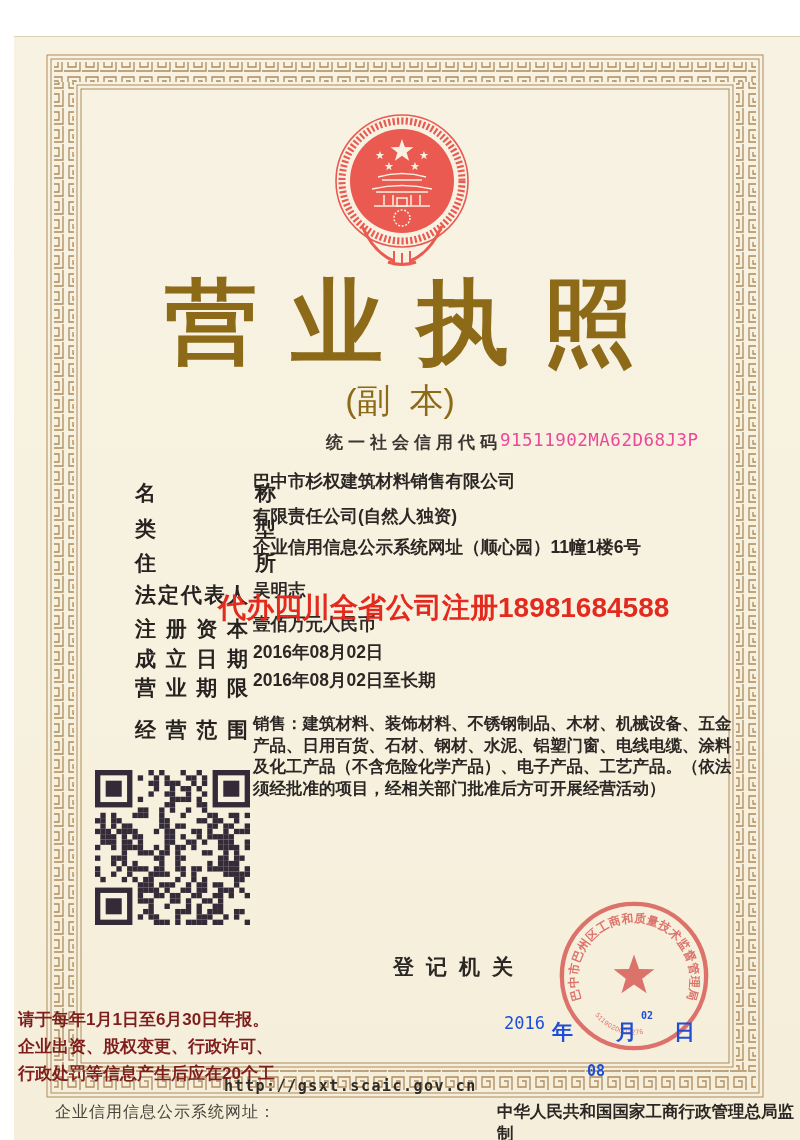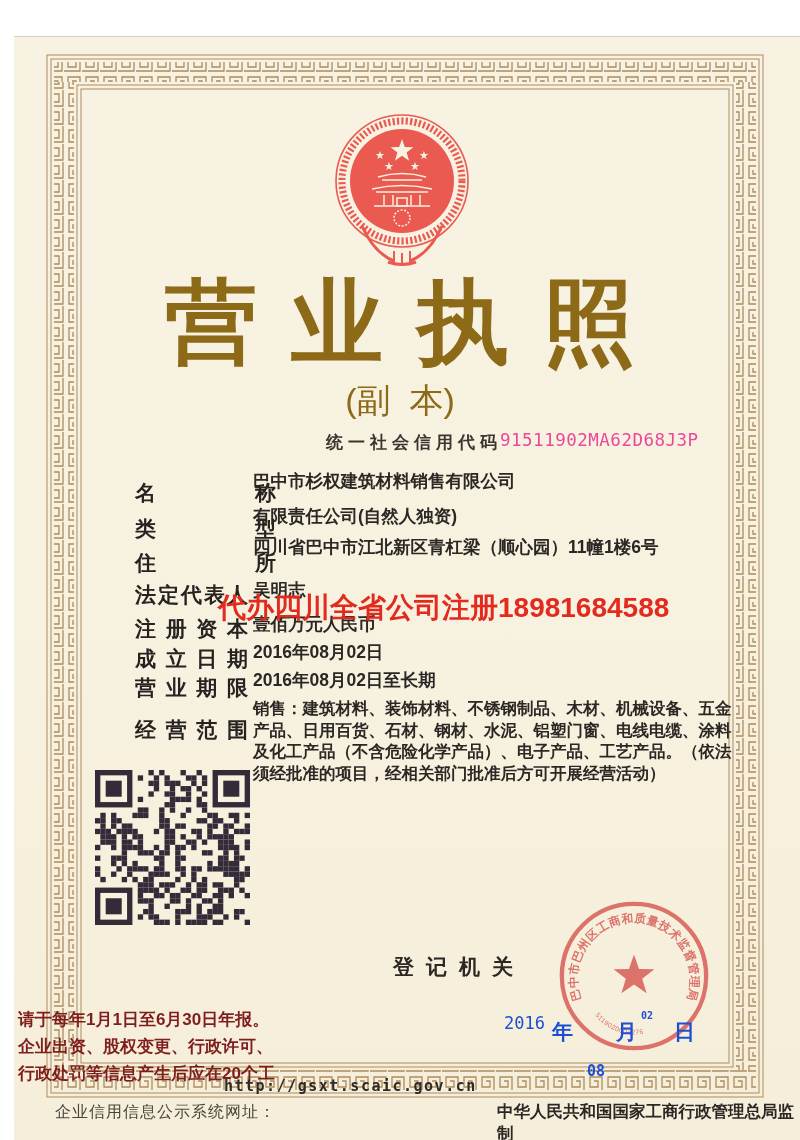--- a/index.html
+++ b/index.html
@@ -128,21 +128,21 @@
   <div class="flabel w2" style="top:515px">
       <span>类</span>
       <span>型</span>
     </div>
   <div class="fvalue" style="top:504px">有限责任公司(自然人独资)</div>
 
   <div class="flabel w2" style="top:549px">
       <span>住</span>
       <span>所</span>
     </div>
-  <div class="fvalue" style="top:535px">四川省巴中市江北新区青杠梁（顺心园）11幢1楼6号</div>
+  <div class="fvalue" style="top:535px">企业信用信息公示系统网址（顺心园）11幢1楼6号</div>
 
   <div class="flabel w4" style="top:581px">
       <span>法</span>
       <span>定</span>
       <span>代</span>
       <span>表</span>
       <span>人</span>
     </div>
   <div class="fvalue" style="top:578px">吴明志</div>
 
@@ -169,21 +169,21 @@
       <span>限</span>
     </div>
   <div class="fvalue" style="top:668px">2016年08月02日至长期</div>
 
   <div class="flabel w4" style="top:716px">
       <span>经</span>
       <span>营</span>
       <span>范</span>
       <span>围</span>
     </div>
-  <div class="fvalue scope" style="top:698px">销售：建筑材料、装饰材料、不锈钢制品、木材、机械设备、五金产品、日用百货、石材、钢材、水泥、铝塑门窗、电线电缆、涂料及化工产品（不含危险化学产品）、电子产品、工艺产品。（依法须经批准的项目，经相关部门批准后方可开展经营活动）</div>
+  <div class="fvalue scope" style="top:713px">销售：建筑材料、装饰材料、不锈钢制品、木材、机械设备、五金产品、日用百货、石材、钢材、水泥、铝塑门窗、电线电缆、涂料及化工产品（不含危险化学产品）、电子产品、工艺产品。（依法须经批准的项目，经相关部门批准后方可开展经营活动）</div>
 
   <div class="watermark">代办四川全省公司注册18981684588</div>
 
   <div class="qr"><svg width="155" height="155" viewBox="0 0 153.7 153.7">
         <rect x="53" y="0" width="5.3" height="5.3" fill="#332b38"></rect>
         <rect x="63.599999999999994" y="0" width="5.3" height="5.3" fill="#332b38"></rect>
         <rect x="84.8" y="0" width="5.3" height="5.3" fill="#332b38"></rect>
         <rect x="100.7" y="0" width="5.3" height="5.3" fill="#332b38"></rect>
         <rect x="42.4" y="5.3" width="5.3" height="5.3" fill="#332b38"></rect>
         <rect x="58.3" y="5.3" width="5.3" height="5.3" fill="#332b38"></rect>

